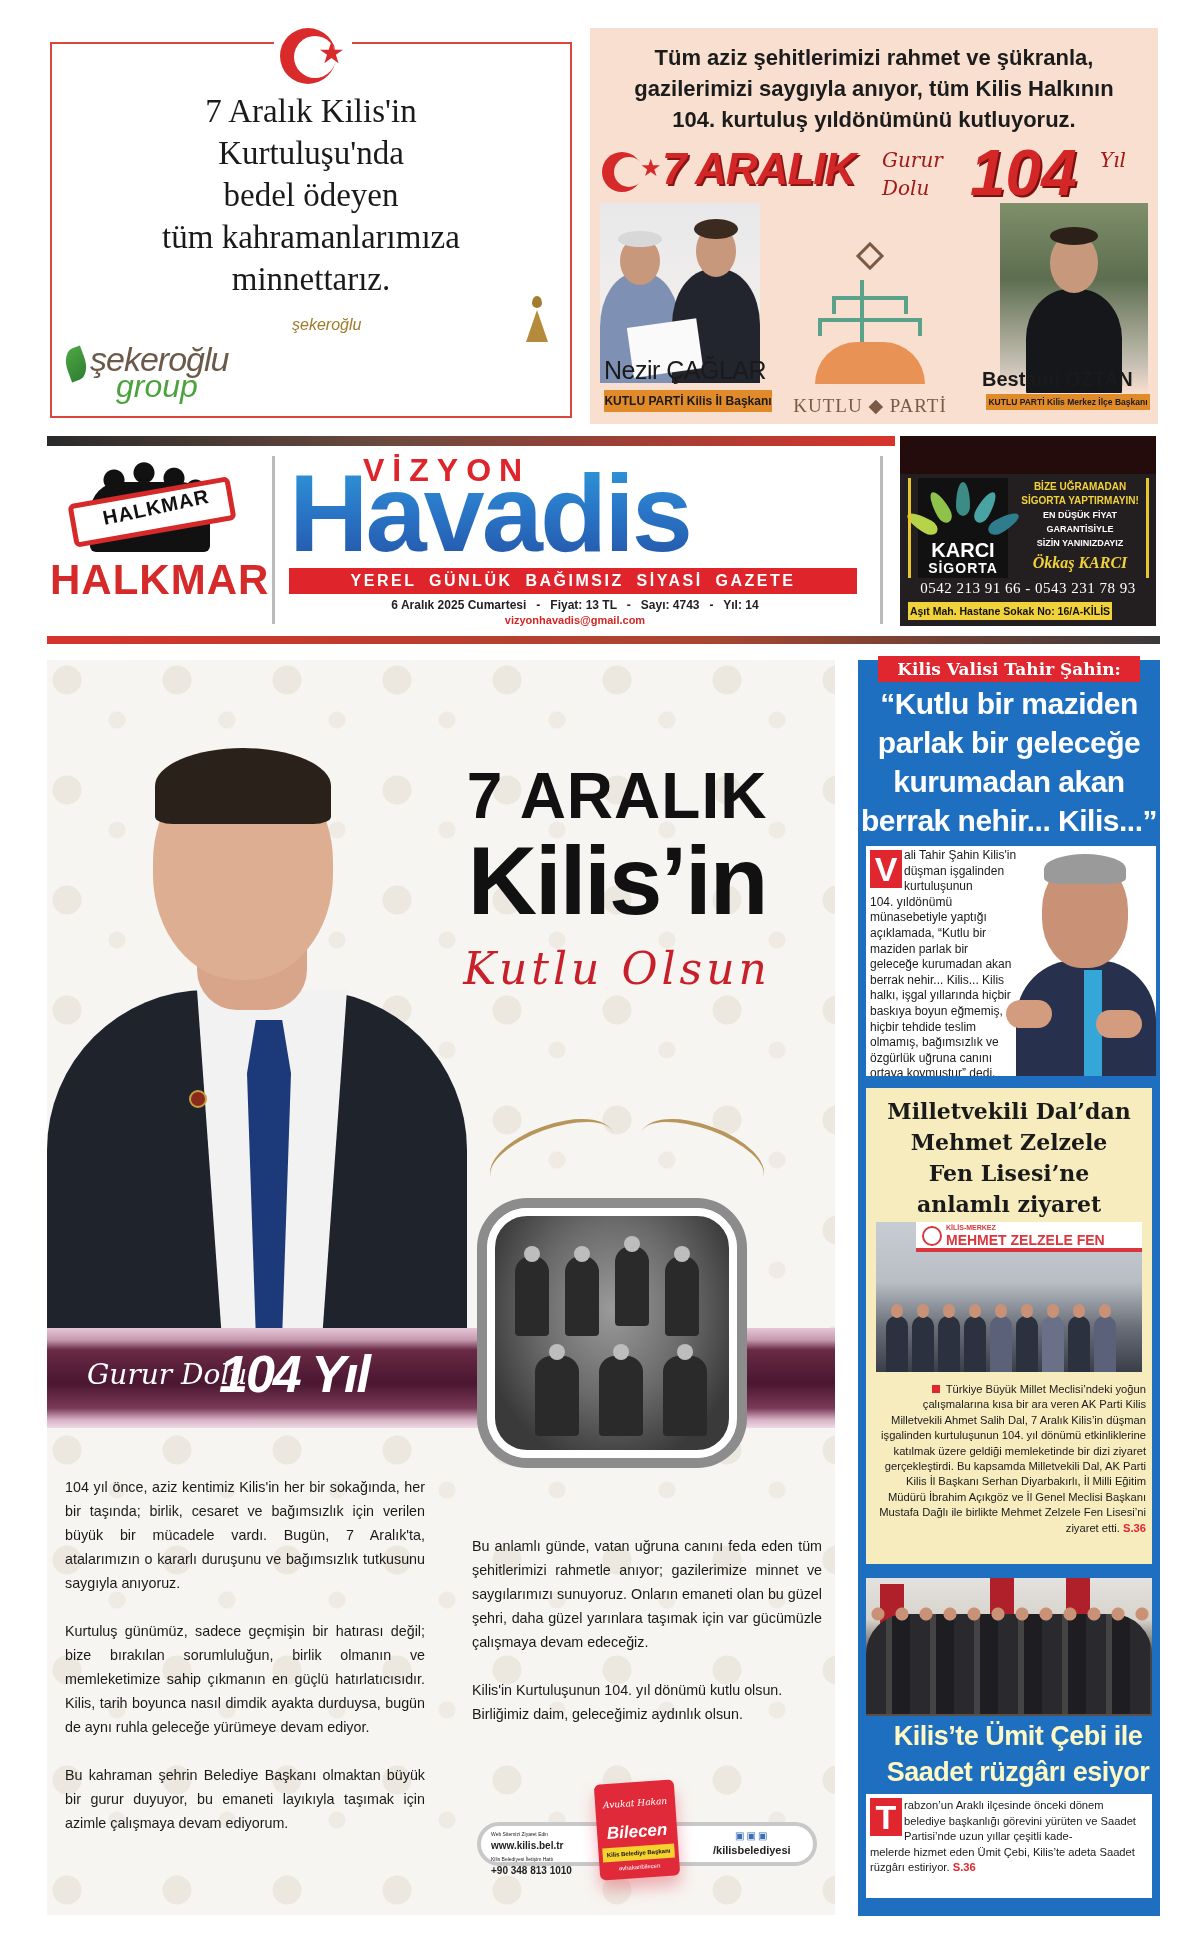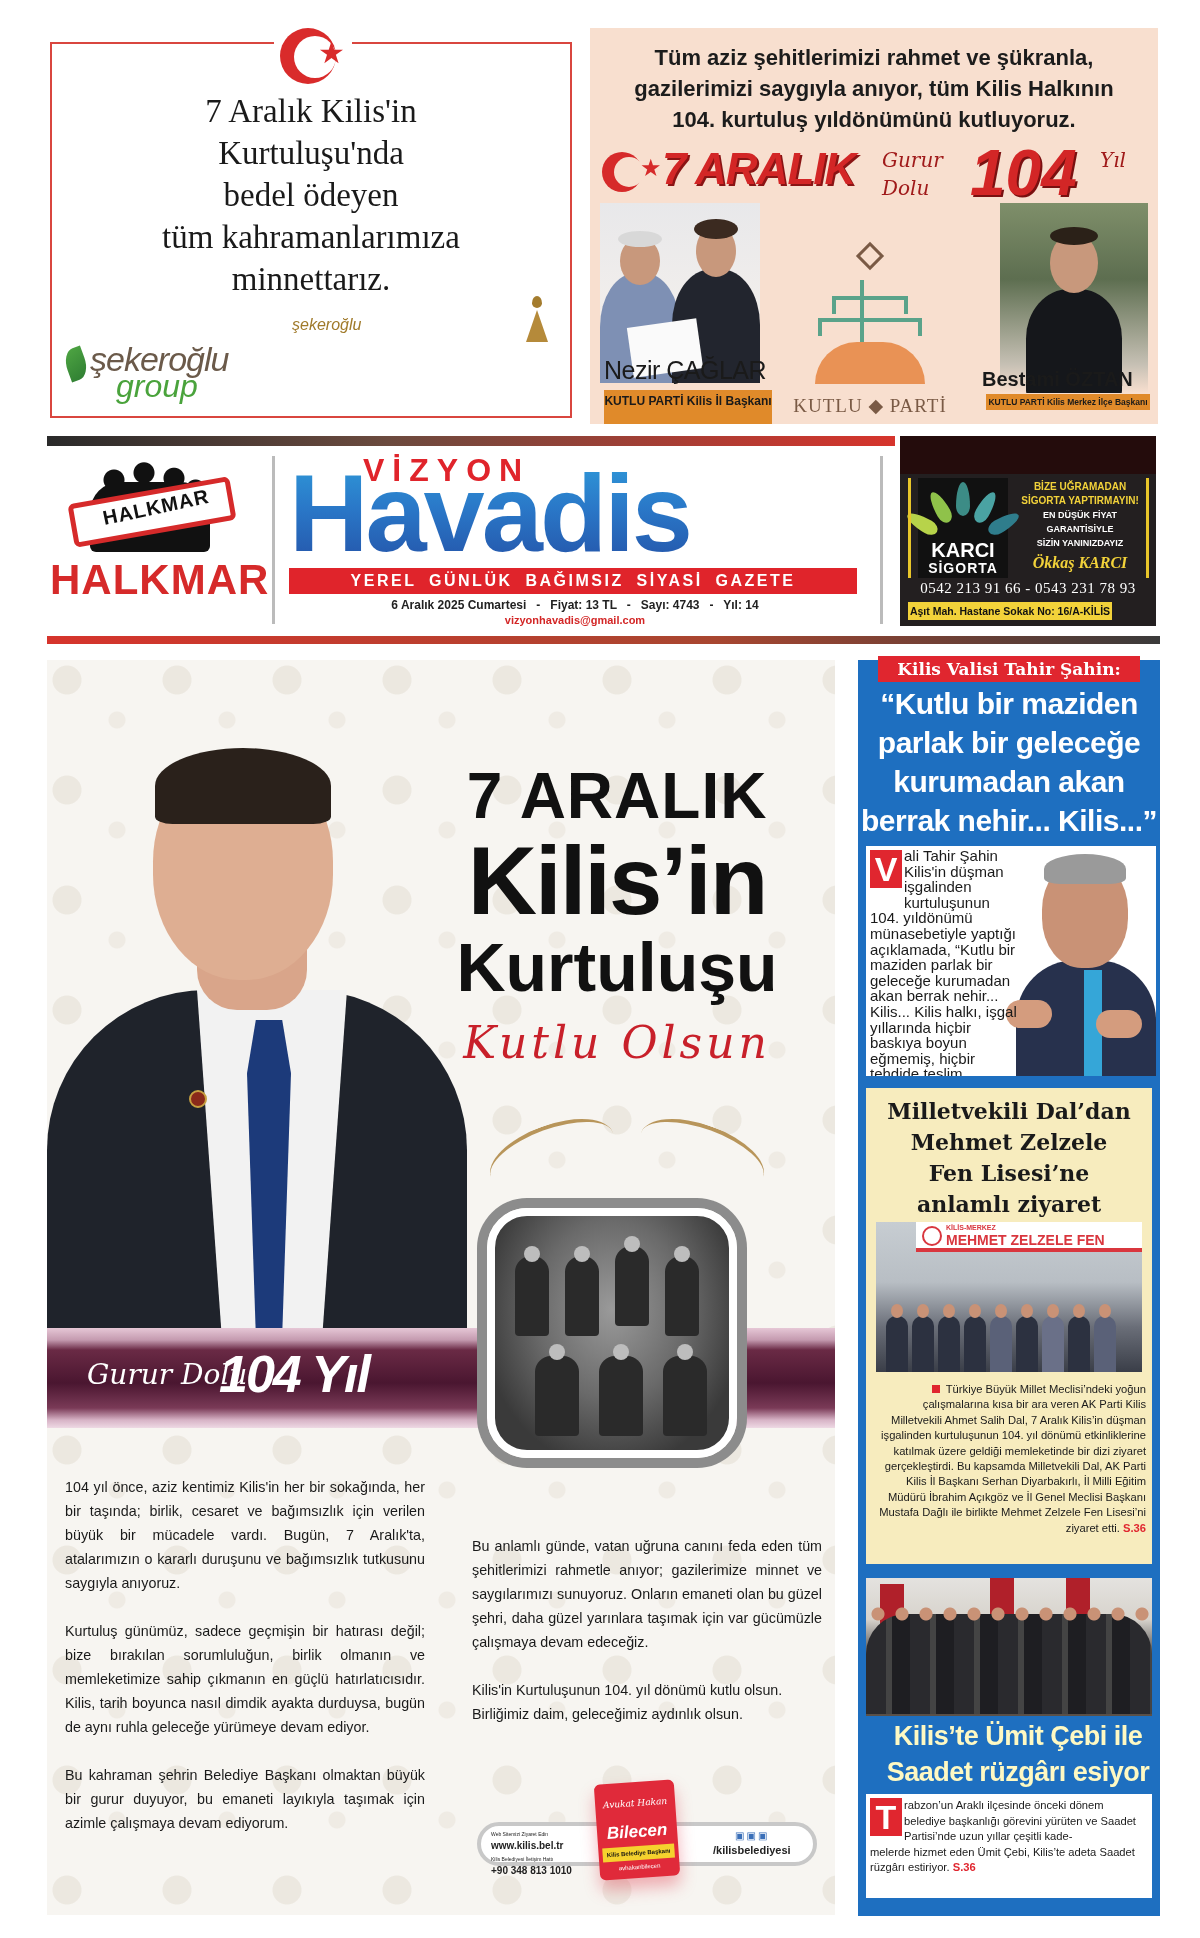--- a/index.html
+++ b/index.html
@@ -35,21 +35,21 @@
   .ad-right-banner .mini-star { position: absolute; left: 40px; top: 14px; color: #d62a2a; font-size: 24px; }
   .ad-right-banner .aralik { position: absolute; left: 62px; top: 4px; font-size: 44px; font-weight: 900; color: #d32626; font-style: italic; letter-spacing: -1px; text-shadow: 2px 2px 0 #8a1414; }
   .ad-right-banner .gurur { position: absolute; left: 282px; top: 6px; font-family: "DejaVu Serif", serif; font-style: italic; font-size: 20px; line-height: 28px; color: #a01a1a; }
   .ad-right-banner .num { position: absolute; left: 370px; top: -4px; font-size: 64px; font-style: italic; font-weight: 900; color: #d32626; text-shadow: 2px 2px 0 #7a1010; }
   .ad-right-banner .yil { position: absolute; left: 500px; top: 8px; font-family: "DejaVu Serif", serif; font-style: italic; font-size: 20px; color: #a01a1a; }
   .photo-box { overflow: hidden; }
   .photo-nezir { left: 10px; top: 175px; width: 160px; height: 180px; background: linear-gradient(180deg,#e8e8ea 0%,#f1eeec 55%,#f8dfcf 100%); }
   .person { position: absolute; border-radius: 45% 45% 8% 8%; }
   .head { position: absolute; border-radius: 50%; }
   .nezir-name { left: 14px; top: 328px; font-size: 25px; font-weight: normal; color: #1a1a1a; letter-spacing: -0.5px; }
-  .nezir-tag { left: 14px; top: 362px; width: 168px; height: 34px; background: #e08a2a; font-size: 12px; font-weight: bold; color: #1a1a1a; text-align: center; line-height: 22px; }
+  .nezir-tag { left: 14px; top: 362px; width: 168px; height: 22px; background: #e08a2a; font-size: 12px; font-weight: bold; color: #1a1a1a; text-align: center; line-height: 22px; }
   .kutlu-logo { left: 200px; top: 218px; width: 160px; height: 170px; }
   .kutlu-logo .diamond { position: absolute; left: 70px; top: 0; width: 20px; height: 20px; border: 3px solid #7a5a45; transform: rotate(45deg); }
   .kutlu-logo .branch { position: absolute; border: 4px solid #5aa38a; border-bottom: none; }
   .kutlu-logo .sun { position: absolute; left: 25px; top: 96px; width: 110px; height: 42px; background: #e99255; border-radius: 110px 110px 0 0; }
   .kutlu-logo .word { position: absolute; left: 0; top: 148px; width: 160px; text-align: center; font-family: "Liberation Serif", serif; font-size: 19px; color: #7a5a45; letter-spacing: 1px; }
   .photo-bestami { left: 410px; top: 175px; width: 148px; height: 190px; background: linear-gradient(180deg,#7f8f6a 0%,#5d6e50 40%,#c6c0b4 85%,#f8dfcf 100%); }
   .bestami-name { left: 392px; top: 340px; font-size: 20px; font-weight: bold; color: #1a1a1a; }
   .bestami-tag { left: 396px; top: 366px; width: 164px; height: 16px; background: #e08a2a; font-size: 8.5px; font-weight: bold; color: #1a1a1a; text-align: center; line-height: 16px; white-space: nowrap; }
 
   
@@ -118,21 +118,21 @@
   .municipal .card .role { position: absolute; left: 4px; top: 64px; width: 72px; height: 14px; background: #f5d22e; font-size: 6px; font-weight: bold; text-align: center; line-height: 14px; color: #111; }
   .municipal .social { position: absolute; left: 236px; top: 64px; font-size: 11px; font-weight: bold; color: #222; }
   .municipal .social-icons { position: absolute; left: 258px; top: 50px; font-size: 10px; color: #3a6fb8; letter-spacing: 2px; }
 
   
   .right-col { left: 858px; top: 660px; width: 302px; height: 1256px; background: #1e6fc0; }
   .kicker { left: 20px; top: -4px; width: 262px; height: 26px; background: #e0262f; color: #fff; font-family: "DejaVu Serif", serif; font-size: 17px; font-weight: bold; text-align: center; line-height: 26px; }
   .quote-head { left: 0; top: 24px; width: 302px; text-align: center; font-size: 30px; line-height: 39px; font-weight: 900; color: #fff; letter-spacing: -0.5px; }
   .story1 { left: 8px; top: 186px; width: 290px; height: 230px; background: #fff; overflow: hidden; }
   .dropcap { position: absolute; width: 32px; height: 38px; background: #e0262f; color: #fff; font-size: 34px; font-weight: 900; text-align: center; line-height: 38px; }
-  .story1 .txt { position: absolute; left: 4px; top: 2px; width: 150px; font-size: 15px; line-height: 15.6px; color: #1a1a1a; }
+  .story1 .txt { position: absolute; left: 4px; top: 2px; width: 150px; font-size: 12px; line-height: 15.6px; color: #1a1a1a; }
   .story1 .indent { padding-left: 34px; display: block; }
   .s36 { color: #e0262f; font-weight: bold; }
   .valipic { position: absolute; left: 140px; top: 4px; width: 150px; height: 226px; }
   .valipic .suit { position: absolute; left: 10px; top: 110px; width: 140px; height: 120px; background: #27314d; border-radius: 60px 60px 0 0; }
   .valipic .tie { position: absolute; left: 78px; top: 120px; width: 18px; height: 110px; background: #35a6d8; }
   .valipic .face { position: absolute; left: 36px; top: 10px; width: 86px; height: 108px; background: #c99276; border-radius: 46%; }
   .valipic .hair { position: absolute; left: 38px; top: 4px; width: 82px; height: 30px; background: #9a9a9a; border-radius: 50% 50% 20% 20%; }
   .valipic .hand { position: absolute; width: 46px; height: 28px; background: #d49c7e; border-radius: 14px; }
 
   .story2 { left: 8px; top: 428px; width: 286px; height: 476px; background: #f7ecbe; }
@@ -277,21 +277,20 @@
       <div class="shirt"></div>
       <div class="tie"></div>
     <div class="neck"></div>
       <div class="face"></div>
       <div class="hair"></div>
     <div class="pin"></div>
   </div>
   <div class="abs hero-title">
     <div class="l1">7 ARALIK</div>
     <div class="l2">Kilis’in</div>
-    <div class="l3">Kurtuluşu</div>
     <div class="l4">Kutlu Olsun</div>
   </div>
   <div class="abs laurel">
     <span class="branch" style="left:20px;transform:rotate(-20deg);"></span>
     <span class="branch" style="left:170px;transform:rotate(20deg);"></span>
   </div>
   <div class="abs band">
     <span class="gurur">Gurur Dolu</span>
     <span class="yil">104 Yıl</span>
   </div>

